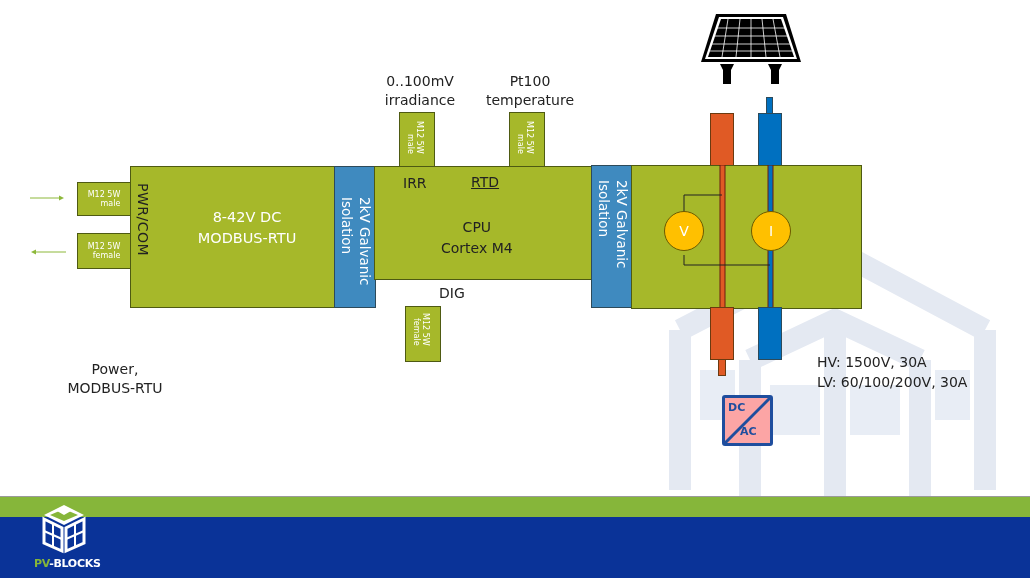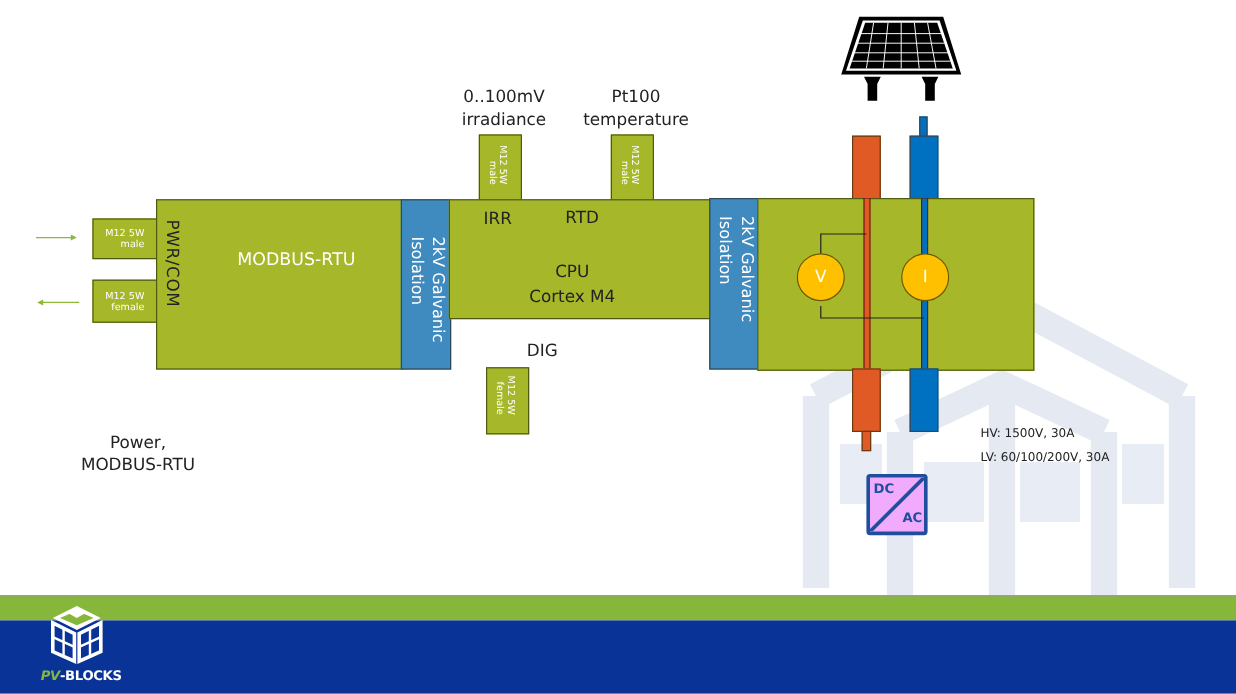--- a/index.html
+++ b/index.html
@@ -54,20 +54,21 @@
 male</span>
 </div>
 <div class="abs green" style="left:77px;top:233px;width:54px;height:36px;display:flex;align-items:center;justify-content:center;">
   <span class="conn-text" style="white-space:pre-line;">M12 5W
 female</span>
 </div>
 
 <div class="abs green" style="left:130px;top:166px;width:206px;height:142px;">
   <div class="abs vert" style="left:4px;top:16px;height:110px;color:#222;font-size:14px;letter-spacing:0.5px;">PWR/COM</div>
   <div class="abs box-text" style="left:36px;top:40px;width:160px;">
+    <div>8-42V DC</div>
     <div>MODBUS-RTU</div>
   </div>
 </div>
 
 <div class="abs blue-iso" style="left:334px;top:166px;width:42px;height:142px;">
   <div class="abs vert" style="left:3px;top:30px;color:#fff;font-size:13.5px;line-height:18px;">
     <span>2kV Galvanic</span><br>
     <span>Isolation</span>
   </div>
 </div>
@@ -82,23 +83,23 @@
 </div>
 <div class="abs label" style="left:365px;top:72px;width:110px;">
   <div>0..100mV</div>
   <div>irradiance</div>
 </div>
 <div class="abs label" style="left:475px;top:72px;width:110px;">
   <div>Pt100</div>
   <div>temperature</div>
 </div>
 
-<div class="abs green" style="left:374px;top:166px;width:220px;height:100px;">
+<div class="abs green" style="left:374px;top:166px;width:220px;height:114px;">
   <div class="abs cpu-label" style="left:28px;top:8px;">IRR</div>
-  <div class="abs cpu-label" style="left:96px;top:7px;">RTD</div>
+  <div class="abs cpu-label" style="left:96px;top:7px;text-decoration:underline;">RTD</div>
   <div class="abs cpu-label" style="left:66px;top:50px;line-height:21px;text-align:center;">
     <div>CPU</div>
     <div>Cortex M4</div>
   </div>
   <div class="abs cpu-label" style="left:36px;top:118px;margin-left:28px;">DIG</div>
 </div>
 
 <div class="abs green" style="left:405px;top:306px;width:36px;height:56px;">
   <div class="abs vert conn-text" style="left:6px;top:6px;white-space:pre-line;">M12 5W
 female</div>
@@ -144,45 +145,45 @@
   <polyline points="91,30 53,30 53,50" fill="none" stroke="#222" stroke-width="1"></polyline>
   <polyline points="53,90 53,100 139,100" fill="none" stroke="#222" stroke-width="1"></polyline>
 </svg>
 <div class="meter" style="left:664px;top:211px;">V</div>
 <div class="meter" style="left:751px;top:211px;">I</div>
 
 <div class="abs" style="left:710px;top:307px;width:24px;height:53px;background:#e05a25;border:1px solid #6b3a10;box-sizing:border-box;"></div>
 <div class="abs" style="left:718px;top:359px;width:8px;height:17px;background:#e05a25;border:1px solid #6b3a10;box-sizing:border-box;"></div>
 <div class="abs" style="left:758px;top:307px;width:24px;height:53px;background:#0070c0;border:1px solid #2d4a5a;box-sizing:border-box;"></div>
 
-<div class="abs" style="left:817px;top:352px;font-size:10px;line-height:20px;color:#222;">
+<div class="abs" style="left:817px;top:352px;font-size:14px;line-height:20px;color:#222;">
   <div>HV: 1500V, 30A</div>
   <div>LV: 60/100/200V, 30A</div>
 </div>
 
-<div class="abs" style="left:722px;top:395px;width:51px;height:51px;border:3px solid #1f4e9e;border-radius:3px;box-sizing:border-box;background:#f0abfc;overflow:hidden;">
+<div class="abs" style="left:722px;top:395px;width:51px;height:51px;border:3px solid #1f4e9e;border-radius:3px;box-sizing:border-box;background:#fca5a5;overflow:hidden;">
   <svg class="abs" style="left:0;top:0;width:45px;height:45px;" viewBox="0 0 45 45">
       <line x1="45" y1="0" x2="0" y2="45" stroke="#1f4e9e" stroke-width="3"></line>
     </svg>
   <div class="abs" style="left:3px;top:3px;font-size:11px;font-weight:bold;color:#1f4e9e;">DC</div>
-  <div class="abs" style="left:27px;top:27px;font-size:11px;font-weight:bold;color:#1f4e9e;">AC</div>
+  <div class="abs" style="left:15px;top:27px;font-size:11px;font-weight:bold;color:#1f4e9e;">AC</div>
 </div>
 
 <div class="abs label" style="left:40px;top:360px;width:150px;white-space:pre-line;">Power,
 MODBUS-RTU</div>
 
 <div class="footer-green"></div>
 <div class="footer-blue"></div>
 
 <svg class="abs" style="left:38px;top:503px;width:52px;height:52px;" viewBox="0 0 52 52">
   <polygon points="26,2 46,12 26,22 6,12" fill="#fff"></polygon>
   <polygon points="26,6 40,12 26,18 12,12" fill="#86b63a"></polygon>
   <polygon points="26,4 33,8 26,12 19,8" fill="#fff"></polygon>
   <polygon points="6,16 24,25 24,48 6,40" fill="none" stroke="#fff" stroke-width="3"></polygon>
   <polygon points="46,16 28,25 28,48 46,40" fill="none" stroke="#fff" stroke-width="3"></polygon>
   <line x1="15" y1="21" x2="15" y2="44" stroke="#fff" stroke-width="2"></line>
   <line x1="37" y1="21" x2="37" y2="44" stroke="#fff" stroke-width="2"></line>
   <line x1="6" y1="28" x2="24" y2="36" stroke="#fff" stroke-width="2"></line>
   <line x1="46" y1="28" x2="28" y2="36" stroke="#fff" stroke-width="2"></line>
 </svg>
 <div class="abs" style="left:34px;top:557px;font-size:11px;font-weight:bold;letter-spacing:-0.3px;font-family:'DejaVu Sans',sans-serif;">
-  <span style="color:#86b63a;font-style:italic;">PV</span><span style="color:#fff;">-BLOCKS</span>
+  <span style="color:#86b63a;">PV</span><span style="color:#fff;">-BLOCKS</span>
 </div>
 
 </body></html>

